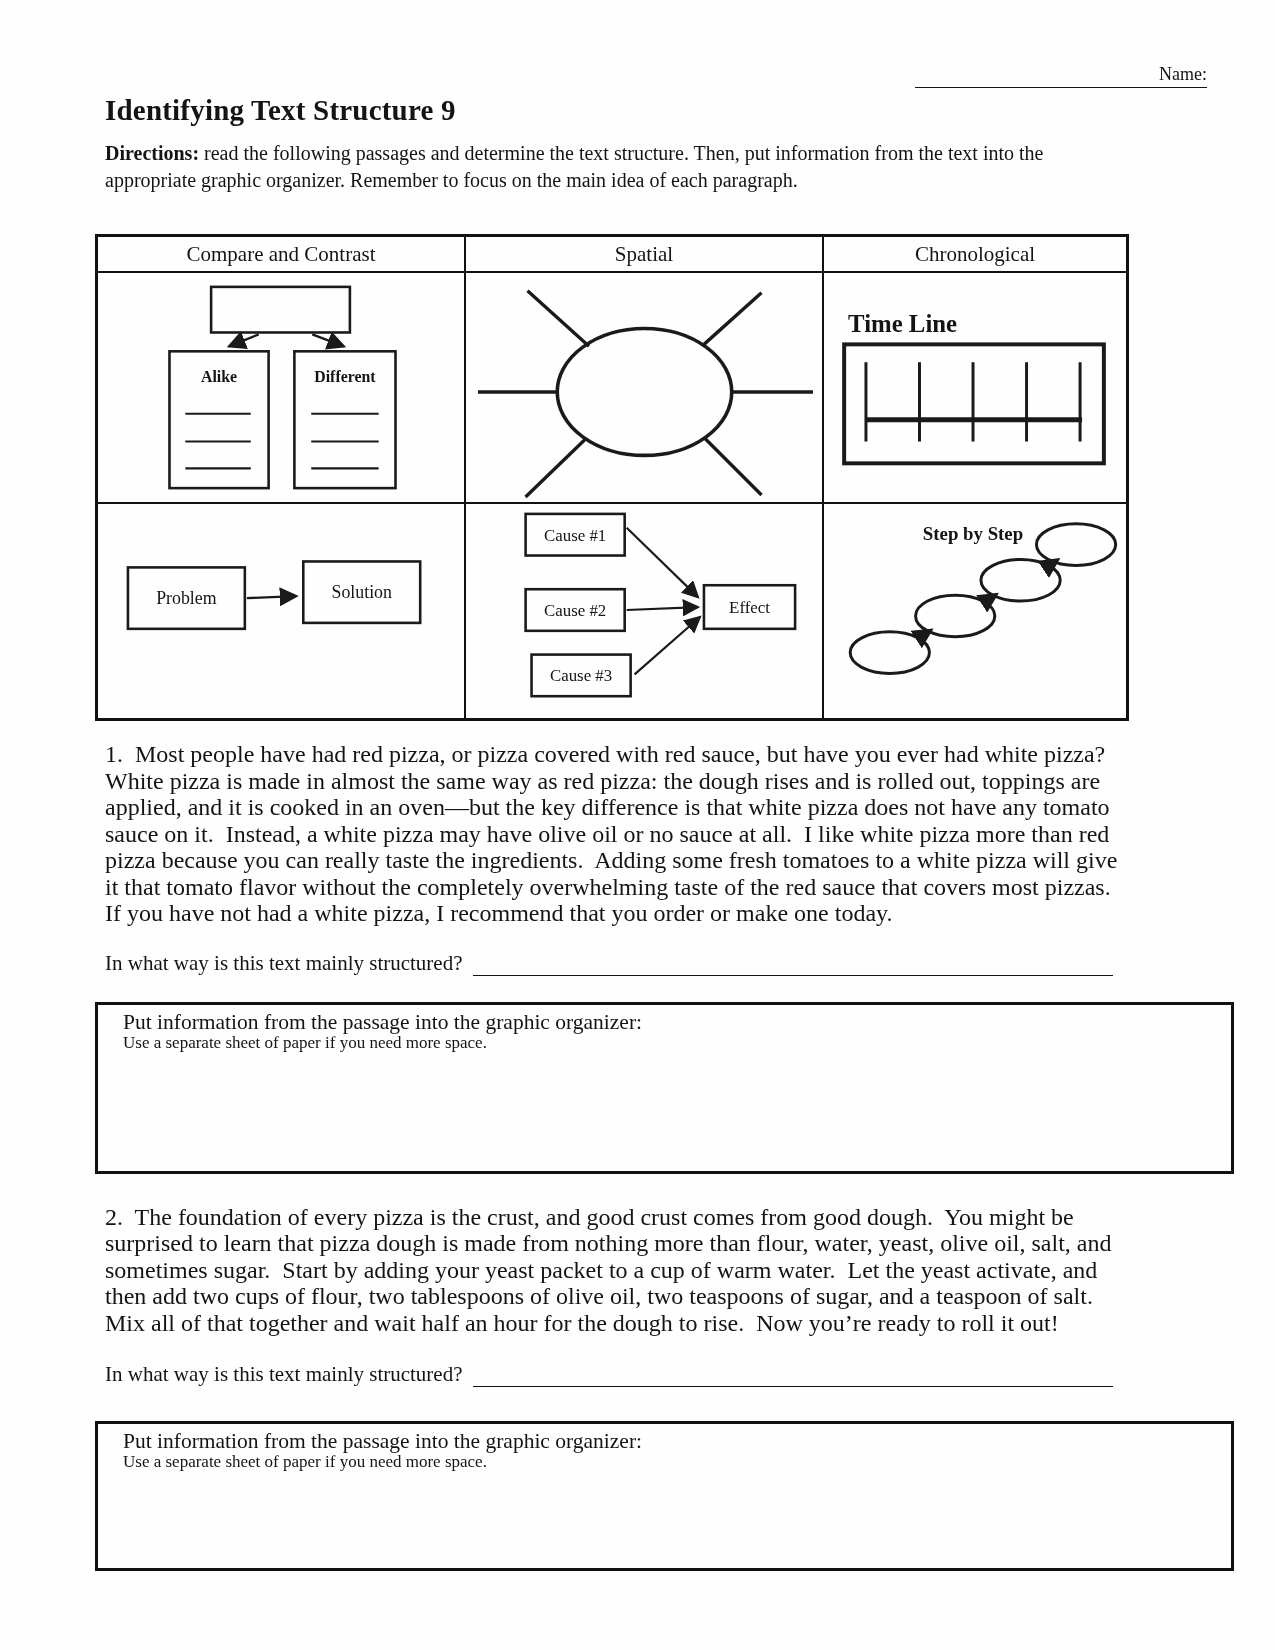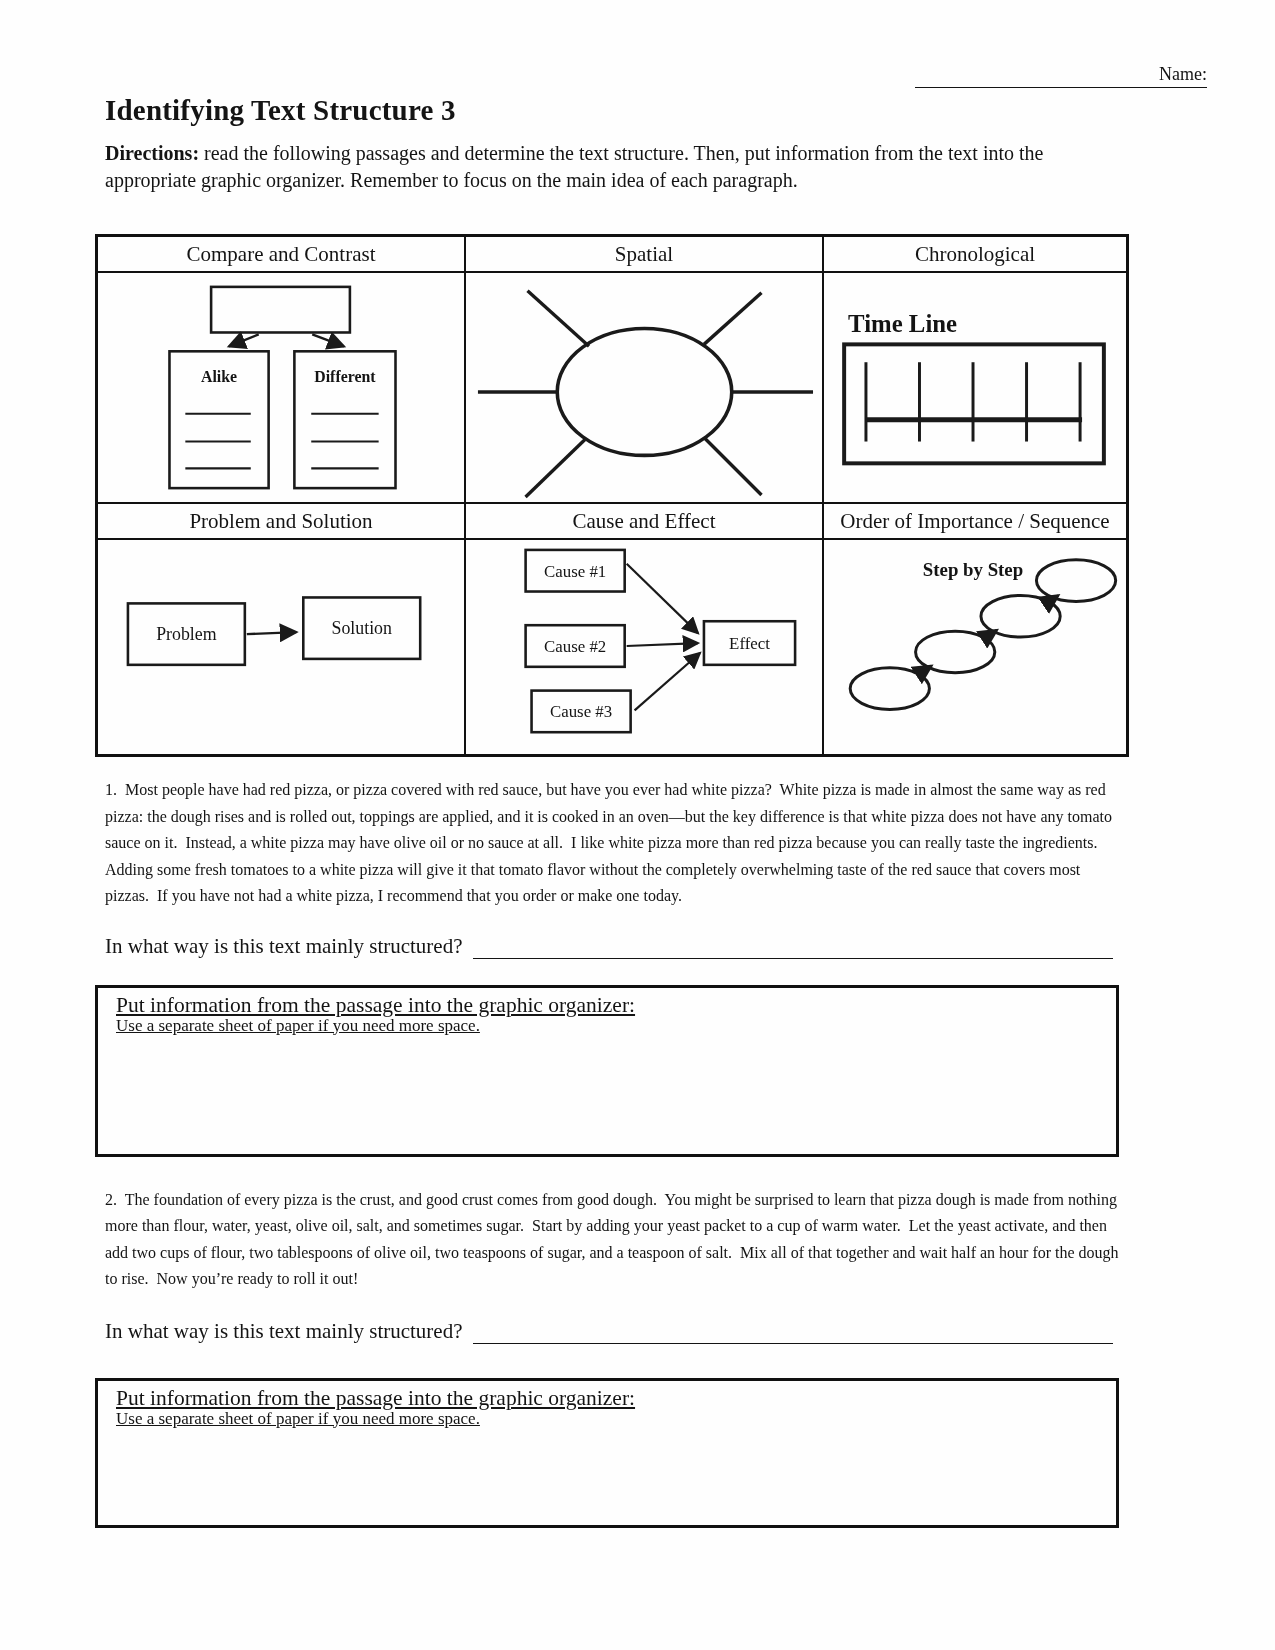--- a/index.html
+++ b/index.html
@@ -19,42 +19,42 @@
   table.gtable td{border:2.6px solid #111;padding:0;vertical-align:middle;}
   table.gtable{border:3.2px solid #111;}
   td.hdr{height:34px;text-align:center;font-size:21px;}
   td.diag{overflow:hidden;}
   .c1{width:366px;} .c2{width:356px;} .c3{width:302px;}
   td.diag svg{display:block;}
   svg text{font-family:"Liberation Serif", serif;fill:#141414;}
   svg .bold{font-weight:bold;}
   svg .ln{stroke:#1a1a1a;fill:none;}
 
-  .passage{font-size:16px;line-height:26.5px;margin:20px 0 0 10px;width:1020px;white-space:pre-wrap;}
+  .passage{font-size:24px;line-height:26.5px;margin:20px 0 0 10px;width:1020px;white-space:pre-wrap;}
   .q-row{display:flex;align-items:flex-end;margin:24px 0 0 10px;width:1008px;font-size:21px;}
   .q-line{flex:1;border-bottom:1.7px solid #141414;height:24px;margin-left:10px;}
-  .answer-box{box-sizing:border-box;border:3.2px solid #111;width:1024px;padding:4px 18px;text-decoration:underline;}
+  .answer-box{box-sizing:border-box;border:3.2px solid #111;width:1139px;padding:4px 25px;}
   .ab1{margin-top:26px;height:172px;}
   .ab2{margin-top:34px;height:150px;}
   .ab-title{font-size:21.5px;line-height:26px;}
   .ab-note{font-size:17px;line-height:15px;}
   .sp2{margin-top:30px;}
   .q2{margin-top:26px;}
 </style>
 </head>
 <body>
 
 <div class="page">
 
   <div class="name-row">
     <span>Name:</span>
     <span class="name-line"></span>
   </div>
 
-  <h1 class="title">Identifying Text Structure 3</h1>
+  <h1 class="title">Identifying Text Structure 9</h1>
 
   <p class="directions"><b>Directions:</b><span> read the following passages and determine the text structure. Then, put information from the text into the appropriate graphic organizer.  Remember to focus on the main idea of each paragraph.</span></p>
 
   <table class="gtable">
     <tbody>
         <tr>
       <td class="hdr c1">Compare and Contrast</td>
       <td class="hdr c2">Spatial</td>
       <td class="hdr c3">Chronological</td>
     </tr>
@@ -97,25 +97,20 @@
           <text class="bold" x="22" y="60" font-size="25">Time Line</text>
           <rect class="ln" x="18" y="72" width="262" height="120" stroke-width="4"></rect>
           <line class="ln" x1="40" y1="148" x2="258" y2="148" stroke-width="5"></line>
           <line class="ln" x1="40" y1="90" x2="40" y2="170" stroke-width="3"></line>
           <line class="ln" x1="94" y1="90" x2="94" y2="170" stroke-width="3"></line>
           <line class="ln" x1="148" y1="90" x2="148" y2="170" stroke-width="3"></line>
           <line class="ln" x1="202" y1="90" x2="202" y2="170" stroke-width="3"></line>
           <line class="ln" x1="256" y1="90" x2="256" y2="170" stroke-width="3"></line>
         </svg>
       </td>
-    </tr>
-    <tr>
-      <td class="hdr">Problem and Solution</td>
-      <td class="hdr">Cause and Effect</td>
-      <td class="hdr">Order of Importance / Sequence</td>
     </tr>
     <tr>
       <td class="diag">
         <svg width="100%" height="214" viewBox="0 0 365 216" preserveAspectRatio="xMidYMid meet">
           <defs>
                 <marker id="ah2" markerWidth="9" markerHeight="8" refX="7" refY="4" orient="auto">
                   <path d="M0,0 L8,4 L0,8 Z" fill="#1a1a1a"></path>
                 </marker>
               </defs>
           <rect class="ln" x="28" y="64" width="118" height="62" stroke-width="2.6"></rect>

